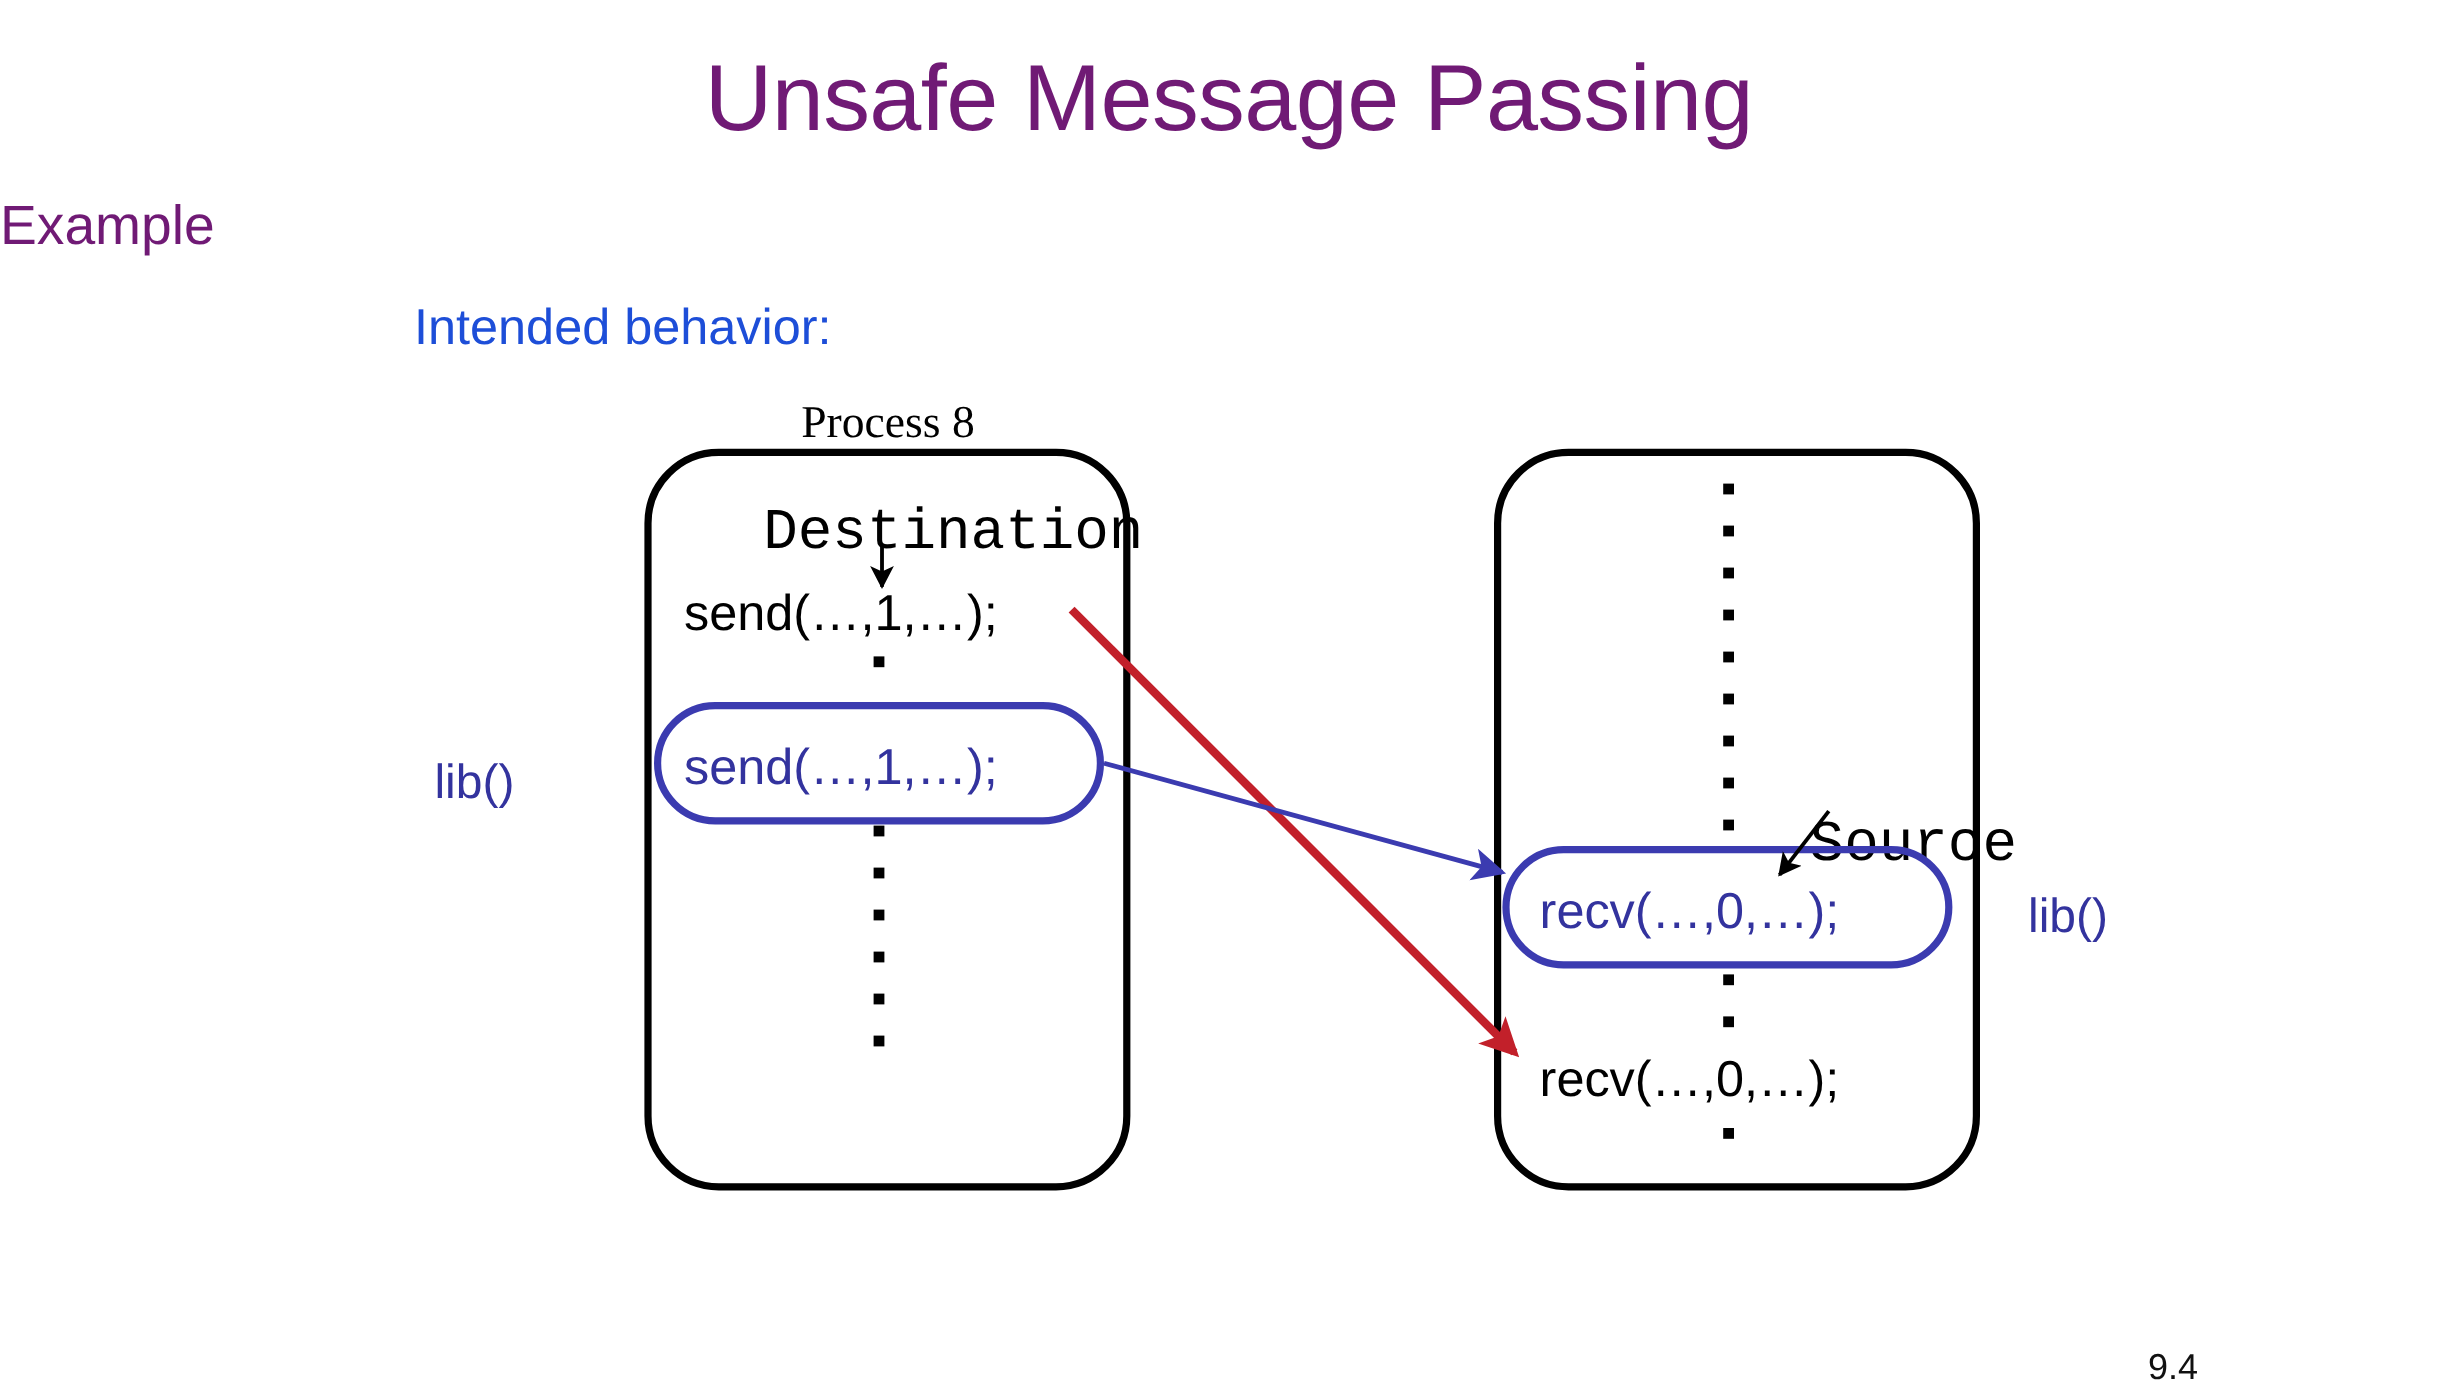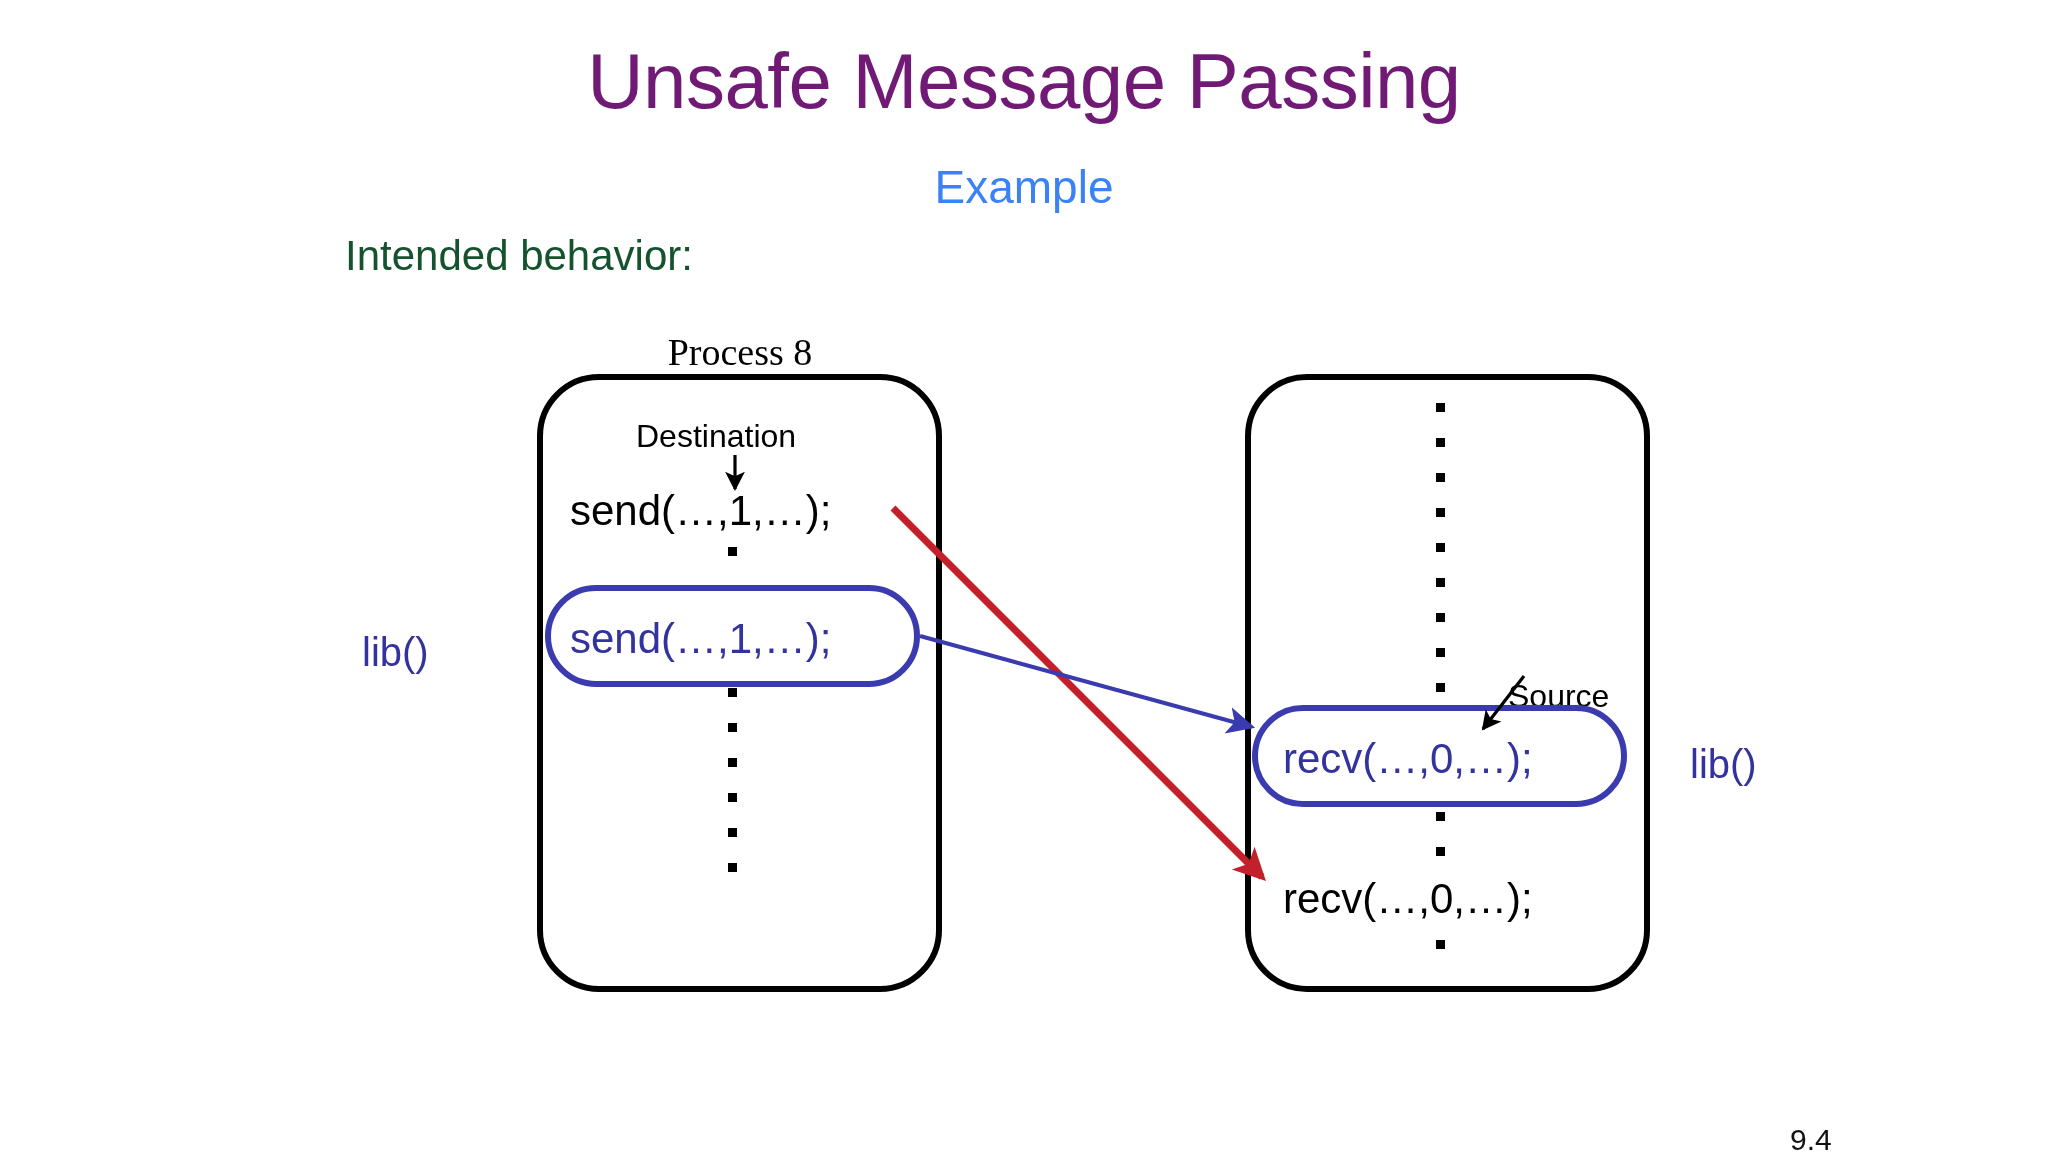--- a/index.html
+++ b/index.html
@@ -33,35 +33,34 @@
     line-height: 1.0;
     letter-spacing: -0.5px;
     color: #701a75;
     white-space: nowrap;
   }
   .slide-subtitle {
     position: absolute;
     left: 0;
     top: 160px;
     width: 2048px;
-    text-align: center;
     font-family: "Liberation Sans", sans-serif;
     font-size: 46px;
     font-weight: 400;
-    color: #3b82f6;
+    color: #701a75;
     white-space: nowrap;
   }
   .intended-label {
     position: absolute;
     left: 345px;
-    top: 232px;
+    top: 249px;
     font-family: "Liberation Sans", sans-serif;
     font-size: 42px;
     font-weight: 400;
-    color: #14532d;
+    color: #1d4ed8;
     white-space: nowrap;
   }
 
   
   .proc-caption {
     position: absolute;
     font-family: "Liberation Serif", serif;
     font-size: 38px;
     font-weight: 400;
     color: #000;
@@ -85,22 +84,22 @@
     white-space: nowrap;
     color: #000;
   }
   .stmt.blue {
     color: #33339e;
   }
 
   
   .annot {
     position: absolute;
-    font-family: Liberation Sans, sans-serif;
-    font-size: 32px;
+    font-family: Liberation Mono, monospace;
+    font-size: 48px;
     font-weight: 400;
     color: #000;
     white-space: nowrap;
   }
 
   
   .lib-label {
     position: absolute;
     font-family: "Liberation Sans", sans-serif;
     font-size: 40px;

